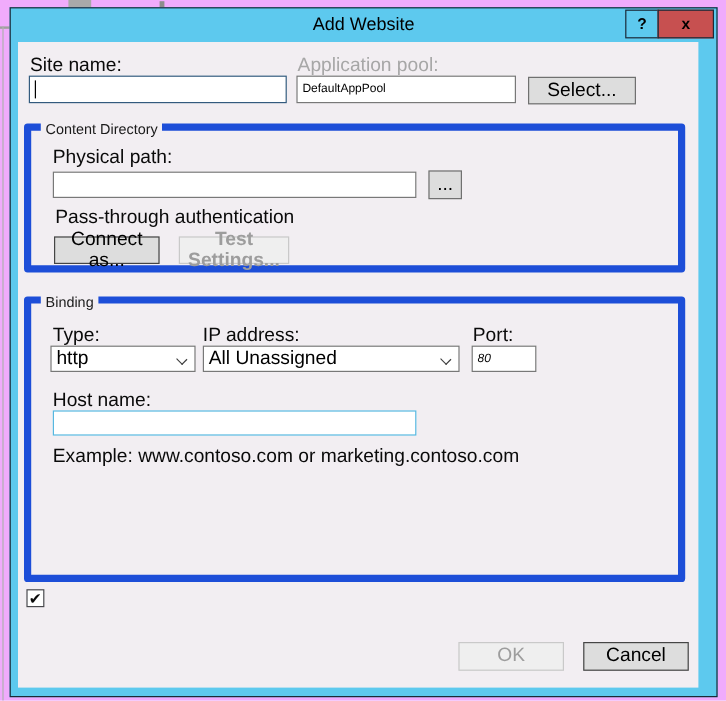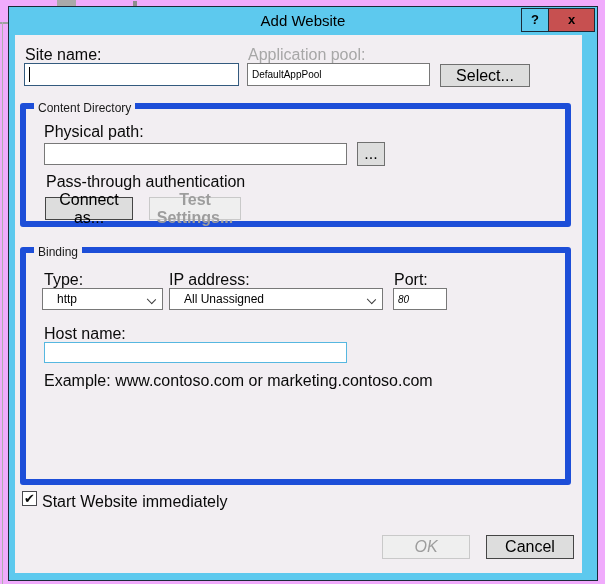--- a/index.html
+++ b/index.html
@@ -29,21 +29,21 @@
   .txt-hover { border:1px solid #56b7e0 !important; }
   .caret { position:absolute; width:1px; height:15px; background:#000; }
 
   .btn { position:absolute; background:#dddddd; border:1px solid #707070; font-size:16px; color:#000; text-align:center; display:flex; align-items:center; justify-content:center; cursor:default; }
   .btn-strong { border-color:#454545; }
   .btn-disabled { background:#efefef; border-color:#c9c9c9; color:#9d9d9d; }
 
   .group { position:absolute; border:6px solid #1d4ed8; border-radius:3px; }
   .group-legend { position:absolute; top:-8px; left:8px; background:#f2eef2; padding:0 4px; font-size:12px; color:#1a1a1a; white-space:nowrap; }
 
-  .combo { position:absolute; background:#ffffff; border:1px solid #787878; font-size:12px; color:#000; display:flex; align-items:center; padding:0 14px; cursor:default; }
+  .combo { position:absolute; background:#ffffff; border:1px solid #787878; font-size:16px; color:#000; display:flex; align-items:center; padding:0 4px; cursor:default; }
   .combo .chev { position:absolute; right:7px; top:7px; width:7px; height:7px; border-right:1px solid #3c3c3c; border-bottom:1px solid #3c3c3c; transform:rotate(45deg) scale(1,0.9); }
 
   .checkbox { position:absolute; width:15px; height:15px; background:#ffffff; border:1px solid #48484d; font-size:13px; line-height:13px; text-align:center; color:#0a0a0a; cursor:default; }
 </style>
 </head>
 <body>
 
 <div class="screen">
 
   <div class="bg-frag-1"></div>
@@ -98,20 +98,19 @@
 
         <div class="lbl" style="left:368px; top:18px;">Port:</div>
         <input class="txt" style="left: 367px; top: 35px; width: 54px; height: 22px; font-style: italic;" value="80">
 
         <div class="lbl" style="left:18px; top:72px;">Host name:</div>
         <input class="txt txt-hover" style="left: 18px; top: 89px; width: 303px; height: 21px;" value="">
         <div class="lbl" style="left:18px; top:119px;">Example: www.contoso.com or marketing.contoso.com</div>
       </div>
 
       <div class="checkbox" style="left:7px; top:456px;">✔</div>
-      <div class="lbl" style="left:27px; top:458px;">Start Website immediately</div>
 
-      <div class="btn btn-disabled" style="left:367px; top:500px; width:88px; height:24px;font-style:italic;">OK</div>
+      <div class="btn btn-disabled" style="left:367px; top:500px; width:88px; height:24px;">OK</div>
       <div class="btn btn-strong" style="left:471px; top:500px; width:88px; height:24px;">Cancel</div>
 
     </div>
   </div>
 </div>
 
 </body></html>

